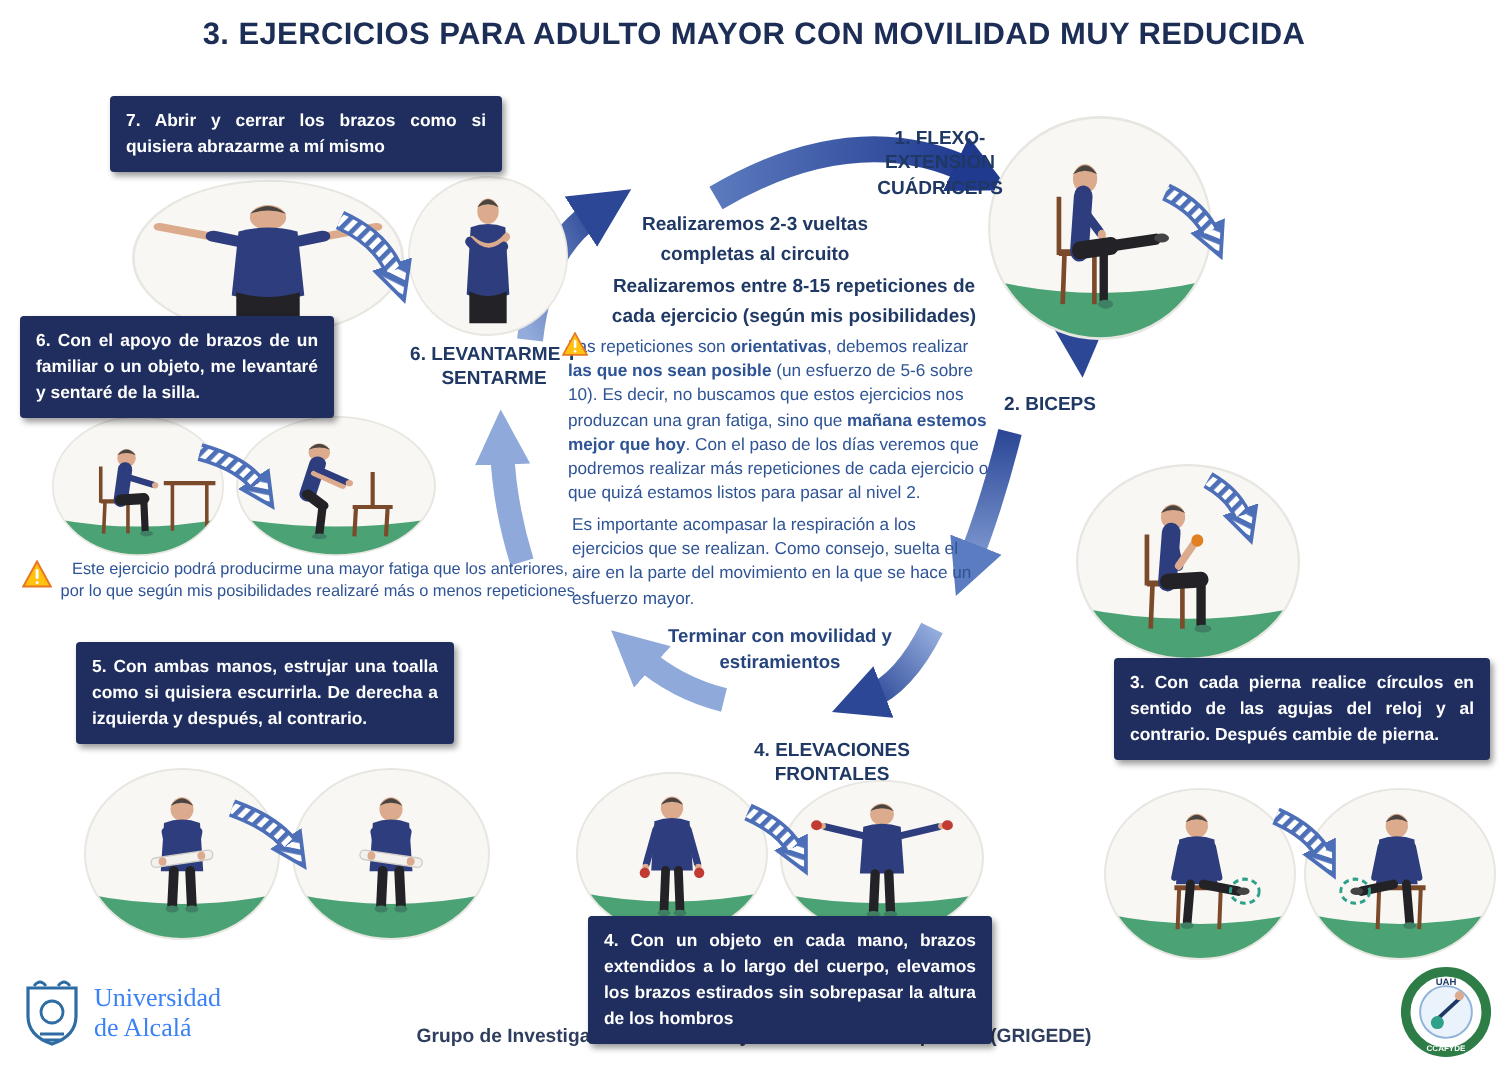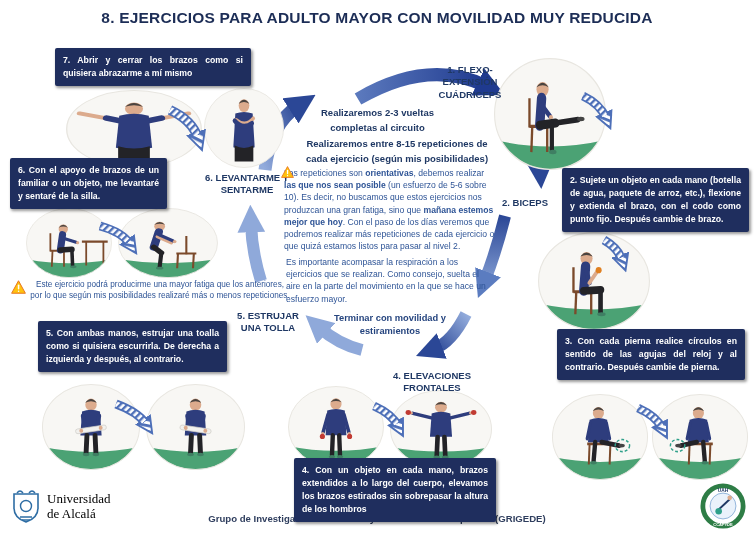--- a/index.html
+++ b/index.html
@@ -36,21 +36,21 @@
     position:absolute;color:var(--text-blue);font-size:8.2px;text-align:center;
     line-height:1.4;z-index:9;
   }
   .warn-icon{position:absolute;z-index:11;width:13px;height:12px;}
   .photo{position:absolute;z-index:3;}
   .finish{
     position:absolute;color:#26457f;font-weight:600;font-size:9.3px;text-align:center;
     line-height:1.4;z-index:9;
   }
   .uah-logo{position:absolute;left:10px;top:489px;display:flex;align-items:center;gap:5px;z-index:9;}
-  .uah-text{font-family:"Liberation Serif",serif;color:#000000;font-size:13px;line-height:1.15;}
+  .uah-text{font-family:"Liberation Serif",serif;color:#3b82f6;font-size:13px;line-height:1.15;}
   .credit{
     position:absolute;left:157px;top:513px;width:440px;text-align:center;
     color:#2f3e5e;font-weight:700;font-size:9.6px;z-index:9;
   }
   .badge{position:absolute;left:700px;top:483px;z-index:9;}
 </style>
 </head>
 <body>
 
 <div class="stage">
@@ -423,33 +423,31 @@
     <g>
         <path d="M583,96 Q600,104 606,118" stroke="#4d6fb8" stroke-width="9" fill="none" marker-end="url(#msB)"></path>
         <path d="M583,96 Q600,104 606,118" stroke="url(#stripes)" stroke-width="5.5" fill="none" marker-end="url(#msS)"></path>
       </g>
     <g>
         <path d="M604,240 Q618,248 622,260" stroke="#4d6fb8" stroke-width="9" fill="none" marker-end="url(#msB)"></path>
         <path d="M604,240 Q618,248 622,260" stroke="url(#stripes)" stroke-width="5.5" fill="none" marker-end="url(#msS)"></path>
       </g>
   </svg>
 
-  <div class="title">8. EJERCICIOS PARA ADULTO MAYOR CON MOVILIDAD MUY REDUCIDA</div>
+  <div class="title">3. EJERCICIOS PARA ADULTO MAYOR CON MOVILIDAD MUY REDUCIDA</div>
 
   <div class="box" style="left:55px;top:48px;width:180px">7. Abrir y cerrar los brazos como si quisiera abrazarme a mí mismo</div>
   <div class="box" style="left:10px;top:158px;width:141px">6. Con el apoyo de brazos de un familiar o un objeto, me levantaré y sentaré de la silla.</div>
   <div class="box" style="left:38px;top:321px;width:173px">5. Con ambas manos, estrujar una toalla como si quisiera escurrirla. De derecha a izquierda y después, al contrario.</div>
-  <div class="box" style="left:562px;top:168px;width:171px">2. Sujete un objeto en cada mano (botella de agua, paquete de arroz, etc.), flexione y extienda el brazo, con el codo como punto fijo. Después cambie de brazo.</div>
   <div class="box" style="left:557px;top:329px;width:172px">3. Con cada pierna realice círculos en sentido de las agujas del reloj y al contrario. Después cambie de pierna.</div>
   <div class="box" style="left:294px;top:458px;width:186px">4. Con un objeto en cada mano, brazos extendidos a lo largo del cuerpo, elevamos los brazos estirados sin sobrepasar la altura de los hombros</div>
 
   <div class="steplabel" style="left:432px;top:64px;width:76px">1. FLEXO-EXTENSIÓN CUÁDRICEPS</div>
   <div class="steplabel" style="left:490px;top:197px;width:70px">2. BICEPS</div>
-  <div class="steplabel" style="left:368px;top:370px;width:128px">4. ELEVACIONES FRONTALES</div>
-  <div class="steplabel" style="left:228px;top:310px;width:80px">5. ESTRUJAR UNA TOLLA</div>
+  <div class="steplabel" style="left:352px;top:370px;width:128px">4. ELEVACIONES FRONTALES</div>
   <div class="steplabel" style="left:202px;top:172px;width:90px">6. LEVANTARME Y SENTARME</div>
 
   <div class="centerbold" style="left:300px;top:106px;width:155px">Realizaremos 2-3 vueltas completas al circuito</div>
   <div class="centerbold" style="left:298px;top:137px;width:198px">Realizaremos entre 8-15 repeticiones de cada ejercicio (según mis posibilidades)</div>
   <div class="note" style="left:284px;top:167px;width:212px"><span>Las repeticiones son </span><span style="font-weight: 700;">orientativas</span><span>, debemos realizar </span><span style="font-weight: 700;">las que nos sean posible</span><span> (un esfuerzo de 5-6 sobre 10). Es decir, no buscamos que estos ejercicios nos produzcan una gran fatiga, sino que </span><span style="font-weight: 700;">mañana estemos mejor que hoy</span><span>. Con el paso de los días veremos que podremos realizar más repeticiones de cada ejercicio o que quizá estamos listos para pasar al nivel 2.</span></div>
   <div class="note" style="left:286px;top:256px;width:208px">Es importante acompasar la respiración a los ejercicios que se realizan. Como consejo, suelta el aire en la parte del movimiento en la que se hace un esfuerzo mayor.</div>
   <div class="finish" style="left:330px;top:312px;width:120px">Terminar con movilidad y estiramientos</div>
 
   <svg class="warn-icon" viewBox="0 0 24 22" style="left:281px;top:166px">
     <path d="M12,1 L23,21 H1 Z" fill="#ffc20e" stroke="#e87722" stroke-width="1.6"></path>

